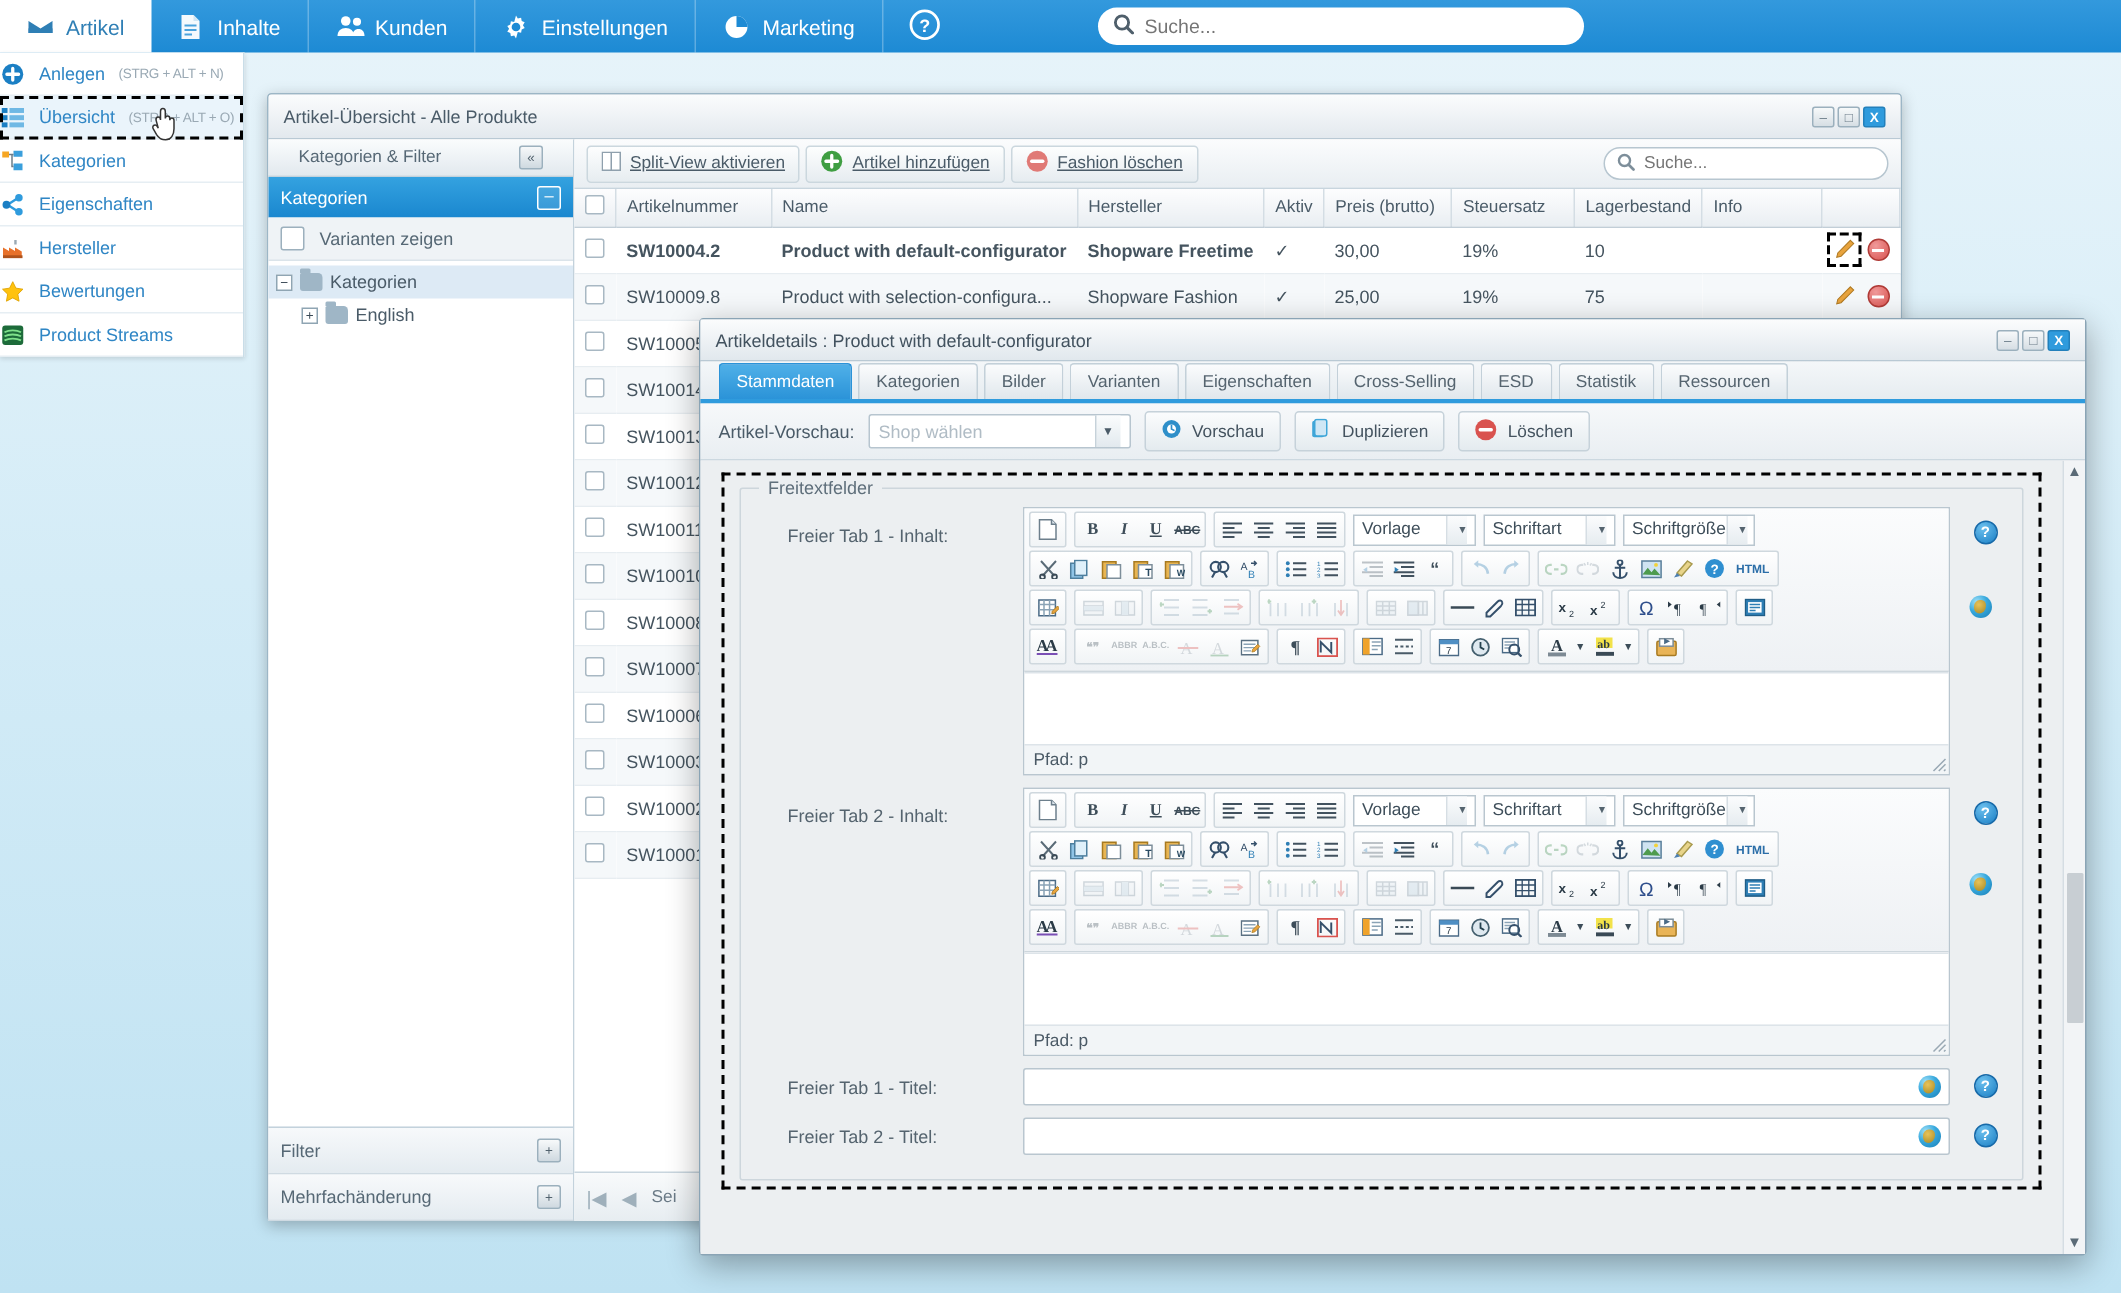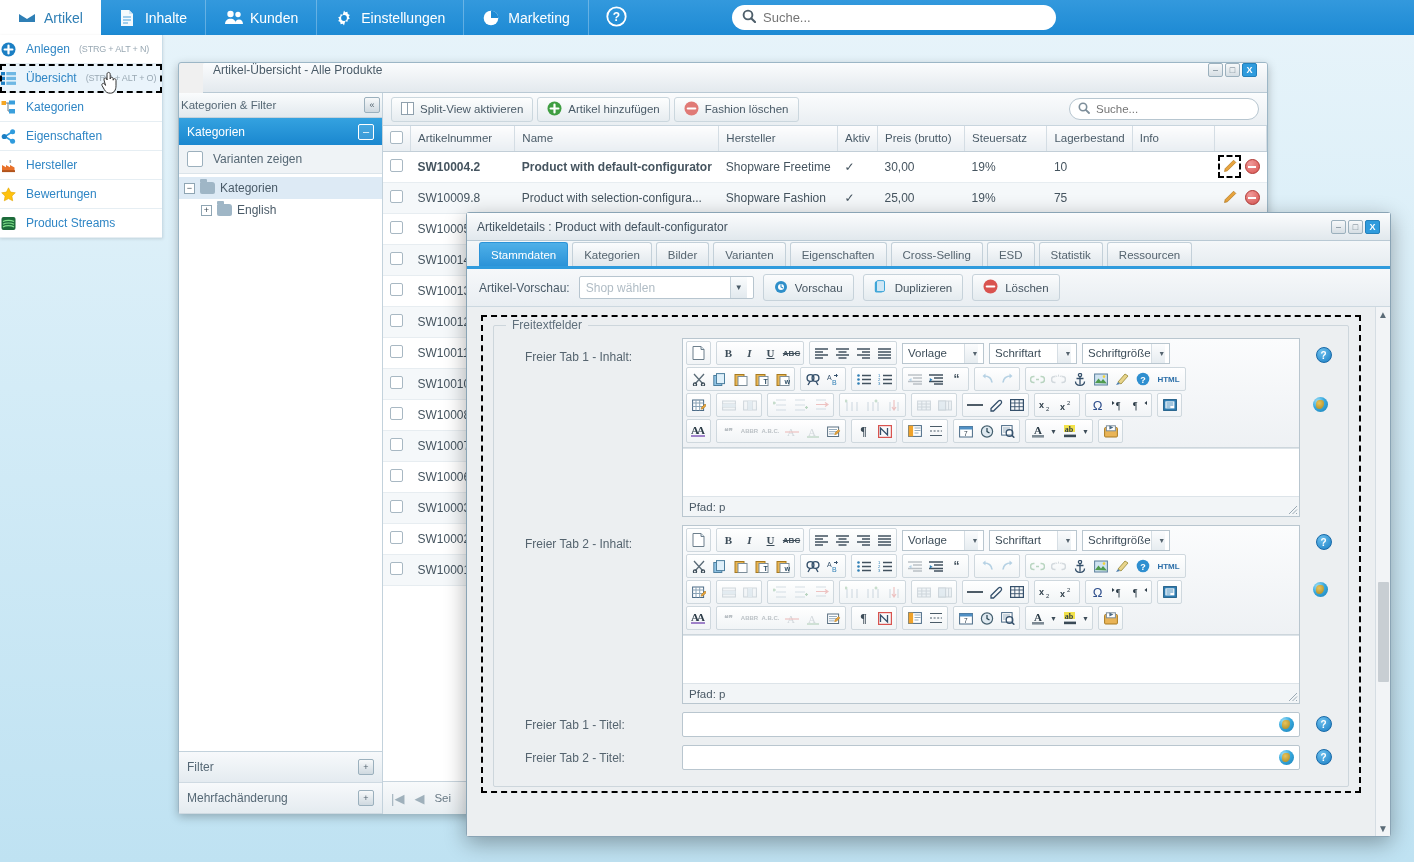--- a/index.html
+++ b/index.html
@@ -49,32 +49,32 @@
   .mi.highlight{ background:#eaf4fb; outline:2px dashed #000; outline-offset:-2px; z-index:3;}
   .micon{width:17px;height:17px;display:flex;align-items:center;justify-content:center;flex:none;}
   
   #mainwin{
     position:absolute;left:178px;top:62px;width:1090px;height:752px;
     background:#f0f0f0;border:1px solid #9cb6c6;border-radius:3px;
     box-shadow:0 3px 10px rgba(0,0,0,.25);
   }
   .wtitle{
     height:30px;background:linear-gradient(180deg,#fbfcfd 0%,#e3e9ee 100%);
-    border-bottom:1px solid #b9c9d4;display:flex;align-items:flex-start;padding:0 10px;
-    font-size:12px;color:#4a5b68;border-radius:2px 2px 0 0;margin-left:24px;
+    border-bottom:1px solid #b9c9d4;display:flex;align-items:center;padding:0 10px;
+    font-size:12px;color:#4a5b68;border-radius:2px 2px 0 0;
   }
   .wctrl{margin-left:auto;display:flex;gap:2px;align-items:center;}
   .wbtn{width:15px;height:14px;border:1px solid #9bb0bd;background:linear-gradient(180deg,#f7f9fa,#d6dee4);
     display:flex;align-items:center;justify-content:center;font-size:9px;color:#6b7c88;border-radius:2px;}
   .wbtn.close{background:#2f9bdd;border-color:#2380bb;color:#fff;font-weight:bold;}
   .wbody{display:flex;height:721px;}
   
   .catpanel{width:204px;border-right:1px solid #c3d2dc;background:#f3f6f8;display:flex;flex-direction:column;}
   .cp-head{height:25px;background:linear-gradient(180deg,#fafcfd,#e2e9ee);border-bottom:1px solid #c3d2dc;
-    display:flex;align-items:center;padding:0 2px;font-size:11.5px;color:#566875;}
+    display:flex;align-items:center;padding:0 20px;font-size:11.5px;color:#566875;}
   .collapsebtn{margin-left:auto;width:16px;height:16px;border:1px solid #9bb0bd;border-radius:2px;
     background:linear-gradient(180deg,#f7f9fa,#cfd9e0);display:flex;align-items:center;justify-content:center;
     font-size:9px;color:#52626e;}
   .cp-blue{height:27px;background:linear-gradient(180deg,#34a2e0,#1a87cf);color:#fff;display:flex;align-items:center;
     padding:0 8px;font-size:12px;}
   .cp-blue .sq{margin-left:auto;width:16px;height:16px;border:1px solid #fff;border-radius:2px;color:#fff;
     display:flex;align-items:center;justify-content:center;font-size:11px;line-height:1;background:rgba(255,255,255,.12);}
   .cp-check{height:29px;display:flex;align-items:center;gap:10px;padding:0 8px;background:#eff3f6;
     border-bottom:1px solid #dbe4ea;font-size:12px;color:#566875;}
   .cbox{width:16px;height:16px;border:1px solid #9cb0bd;background:#fff;border-radius:2px;}
@@ -87,21 +87,21 @@
   .folder:before{content:"";position:absolute;left:0;top:-3px;width:7px;height:3px;background:#9fb6c6;border-radius:1px 1px 0 0;}
   .cp-foot{border-top:1px solid #c3d2dc;}
   .cp-row{height:31px;display:flex;align-items:center;padding:0 8px;font-size:12px;color:#566875;
     background:linear-gradient(180deg,#f7f9fb,#e4ebf0);border-bottom:1px solid #cfdae2;}
   
   .gridwrap{flex:1;display:flex;flex-direction:column;background:#fff;}
   .gridtoolbar{height:33px;background:linear-gradient(180deg,#fbfcfd,#e9eef2);border-bottom:1px solid #c8d5de;
     display:flex;align-items:center;padding:0 8px;gap:4px;}
   .tbtn{height:25px;display:flex;align-items:center;gap:6px;padding:0 9px;border:1px solid transparent;
     font-size:11.5px;color:#4a5b68;border-radius:3px;background:linear-gradient(180deg,#fdfefe,#e6ecf0);
-    border-color:#cbd7de;}
+    border-color:#cbd7de;text-decoration:underline;}
   .gsearch{margin-left:auto;width:190px;height:22px;border:1px solid #b7c6d0;border-radius:11px;background:#fff;
     display:flex;align-items:center;padding:0 8px;gap:6px;}
   .gsearch input{border:none;outline:none;font-size:11.5px;color:#a9b7c1;flex:1;background:transparent;
     font-family:"Liberation Sans",sans-serif;}
   table.grid{width:100%;border-collapse:collapse;font-size:12px;}
   table.grid th{
     background:linear-gradient(180deg,#fdfdfe,#e9eef2);border-right:1px solid #d4dde4;border-bottom:1px solid #c2ced7;
     font-weight:normal;color:#4a5b68;text-align:left;height:25px;padding:0 7px;font-size:11.5px;}
   table.grid td{border-bottom:1px solid #e7edf1;height:31px;padding:0 7px;color:#45545f;white-space:nowrap;overflow:hidden;}
   tr.alt td{background:#f5f8fa;}
@@ -442,21 +442,21 @@
             <th style="width:84px">Lagerbestand</th>
             <th style="width:100px">Info</th>
             <th></th>
           </tr>
         </thead>
         <tbody>
           <tr class="rowhi">
             <td><span class="chk"></span></td>
             <td>SW10004.2</td>
             <td>Product with default-configurator</td>
-            <td style="font-weight:normal">Shopware Freetime</td>
+            <td style="font-weight:bold">Shopware Freetime</td>
             <td class="tick" style="font-weight:normal">✓</td>
             <td style="font-weight:normal">30,00</td>
             <td style="font-weight:normal">19%</td>
             <td class="stock" style="font-weight:normal">10</td>
             <td></td>
             <td>
               <div class="acted">
                 <span class="pencil" style="outline:2px dashed #000;outline-offset:2px">
                   <svg width="15" height="15" viewBox="0 0 15 15">
                       <path d="M11.6 1.2l2.2 2.2-8.4 8.4-2.9.7.7-2.9z" fill="#e8a33d" stroke="#b07a22" stroke-width=".7"></path>

